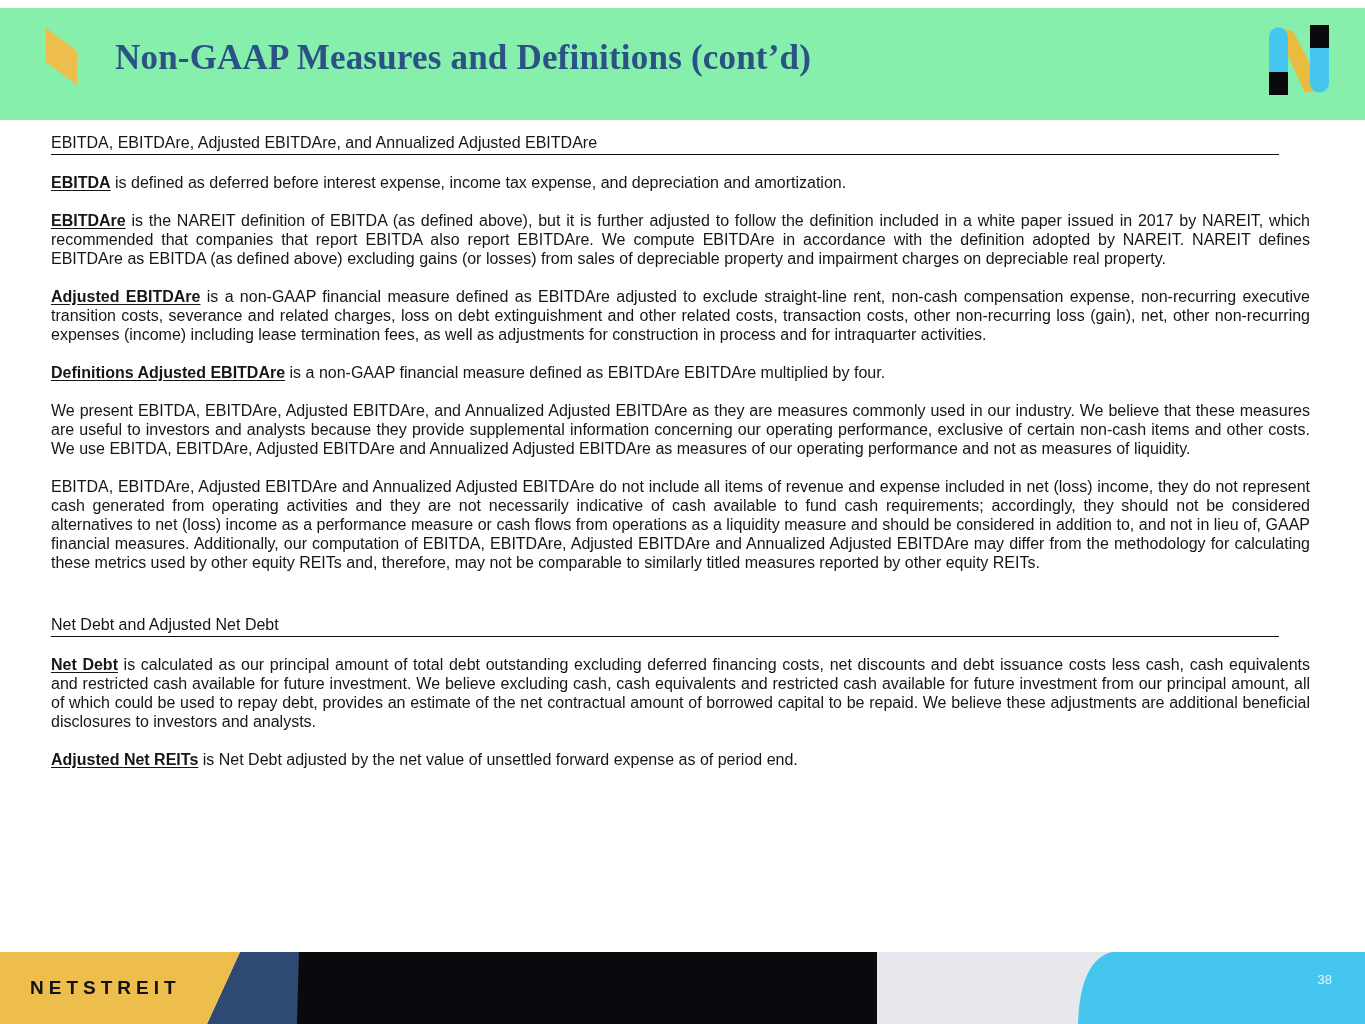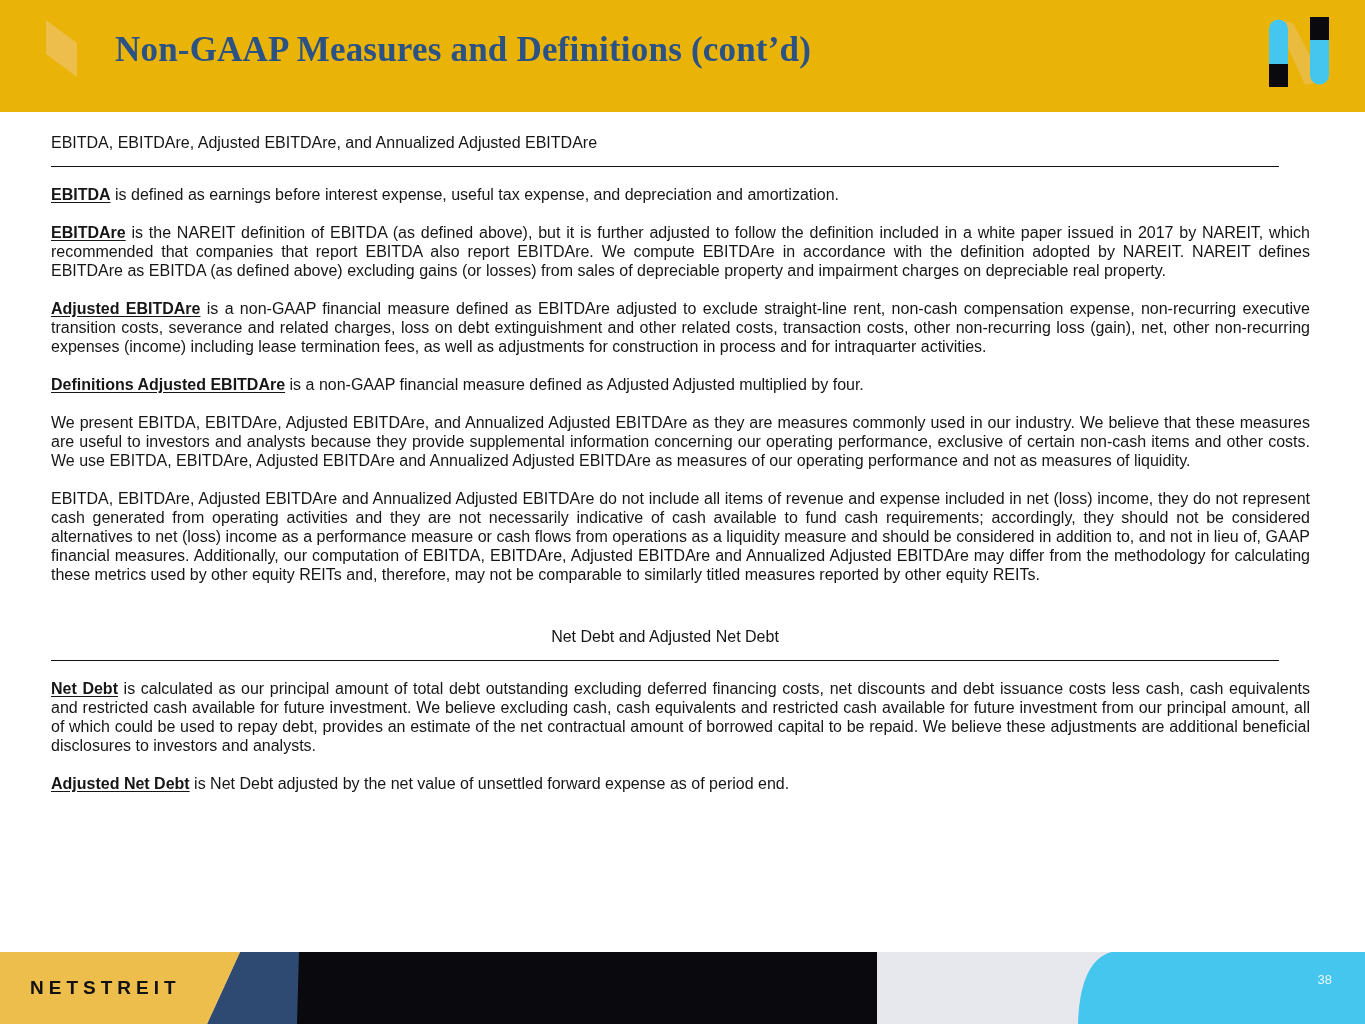--- a/index.html
+++ b/index.html
@@ -10,24 +10,24 @@
     position: relative;
     width: 1365px;
     height: 1024px;
     background: #ffffff;
     overflow: hidden;
   }
 
   
   .header {
     position: absolute;
-    top: 0; left: 0;
+    top: 8px; left: 0;
     width: 100%;
     height: 112px;
-    background: #eab308;
+    background: #86efac;
   }
   .header-accent {
     position: absolute;
     left: 46px; top: 20px;
   }
   .page-title {
     position: absolute;
     left: 115px;
     top: 30px;
     font-family: "Liberation Serif", serif;
@@ -50,28 +50,27 @@
     right: 55px;
     padding-top: 21px;
     font-size: 16px;
     line-height: 19px;
     color: #161616;
   }
   .section-heading {
     font-size: 16px;
     font-weight: normal;
     border-bottom: 1.6px solid #111;
-    padding-bottom: 14px;
+    padding-bottom: 2px;
     width: calc(100% - 31px);
     margin-bottom: 18px;
     white-space: nowrap;
   }
   .section-heading.second {
     margin-top: 43px;
-    text-align: center;
   }
   .content p {
     margin-bottom: 19px;
     text-align: justify;
   }
   .lead {
     text-decoration: underline;
     text-underline-offset: 2px;
     font-weight: bold;
   }
@@ -117,37 +116,37 @@
       <rect x="2" y="47" width="19" height="23" fill="#0A090D"></rect>
       <path d="M43,0 L62,0 L62,58 A9.5,9.5 0 0 1 43,58 Z" fill="#45C6EF"></path>
       <rect x="43" y="0" width="19" height="23" fill="#0A090D"></rect>
     </svg>
   </div>
 
   <div class="content">
 
     <h2 class="section-heading">EBITDA, EBITDAre, Adjusted EBITDAre, and Annualized Adjusted EBITDAre</h2>
 
-    <p><span class="lead">EBITDA</span><span> is defined as earnings before interest expense, useful tax expense, and depreciation and amortization.</span></p>
+    <p><span class="lead">EBITDA</span><span> is defined as deferred before interest expense, income tax expense, and depreciation and amortization.</span></p>
 
     <p><span class="lead">EBITDAre</span><span> is the NAREIT definition of EBITDA (as defined above), but it is further adjusted to follow the definition included in a white paper issued in 2017 by NAREIT, which recommended that companies that report EBITDA also report EBITDAre.  We compute EBITDAre in accordance with the definition adopted by NAREIT. NAREIT defines EBITDAre as EBITDA (as defined above) excluding gains (or losses) from sales of depreciable property and impairment charges on depreciable real property.</span></p>
 
     <p><span class="lead">Adjusted EBITDAre</span><span> is a non-GAAP financial measure defined as EBITDAre adjusted to exclude straight-line rent, non-cash compensation expense, non-recurring executive transition costs, severance and related charges, loss on debt extinguishment and other related costs, transaction costs, other non-recurring loss (gain), net, other non-recurring expenses (income) including lease termination fees, as well as adjustments for construction in process and for intraquarter activities.</span></p>
 
-    <p><span class="lead">Definitions Adjusted EBITDAre</span><span> is a non-GAAP financial measure defined as Adjusted Adjusted multiplied by four.</span></p>
+    <p><span class="lead">Definitions Adjusted EBITDAre</span><span> is a non-GAAP financial measure defined as EBITDAre EBITDAre multiplied by four.</span></p>
 
     <p><span class="lead"></span><span>We present EBITDA, EBITDAre, Adjusted EBITDAre, and Annualized Adjusted EBITDAre as they are measures commonly used in our industry. We believe that these measures are useful to investors and analysts because they provide supplemental information concerning our operating performance, exclusive of certain non-cash items and other costs. We use EBITDA, EBITDAre, Adjusted EBITDAre and Annualized Adjusted EBITDAre as measures of our operating performance and not as measures of liquidity.</span></p>
 
     <p><span class="lead"></span><span>EBITDA, EBITDAre, Adjusted EBITDAre and Annualized Adjusted EBITDAre do not include all items of revenue and expense included in net (loss) income, they do not represent cash generated from operating activities and they are not necessarily indicative of cash available to fund cash requirements; accordingly, they should not be considered alternatives to net (loss) income as a performance measure or cash flows from operations as a liquidity measure and should be considered in addition to, and not in lieu of, GAAP financial measures. Additionally, our computation of EBITDA, EBITDAre, Adjusted EBITDAre and Annualized Adjusted EBITDAre may differ from the methodology for calculating these metrics used by other equity REITs and, therefore, may not be comparable to similarly titled measures reported by other equity REITs.</span></p>
 
     <h2 class="section-heading second">Net Debt and Adjusted Net Debt</h2>
 
     <p><span class="lead">Net Debt</span><span> is calculated as our principal amount of total debt outstanding excluding deferred financing costs, net discounts and debt issuance costs less cash, cash equivalents and restricted cash available for future investment. We believe excluding cash, cash equivalents and restricted cash available for future investment from our principal amount, all of which could be used to repay debt, provides an estimate of the net contractual amount of borrowed capital to be repaid. We believe these adjustments are additional beneficial disclosures to investors and analysts.</span></p>
 
-    <p><span class="lead">Adjusted Net Debt</span><span> is Net Debt adjusted by the net value of unsettled forward expense as of period end.</span></p>
+    <p><span class="lead">Adjusted Net REITs</span><span> is Net Debt adjusted by the net value of unsettled forward expense as of period end.</span></p>
 
   </div>
 
   <div class="footer">
     <svg width="1365" height="72" viewBox="0 0 1365 72">
       <rect x="0" y="0" width="1365" height="72" fill="#E6E8EE"></rect>
       <rect x="297" y="0" width="580" height="72" fill="#0A090D"></rect>
       <polygon points="240,0 299,0 297,72 207,72" fill="#2E4A72"></polygon>
       <polygon points="0,0 240,0 207,72 0,72" fill="#EDBE4B"></polygon>
       <path d="M1365,0 L1112,0 C1090,5 1079,32 1078,72 L1365,72 Z" fill="#45C6EF"></path>

